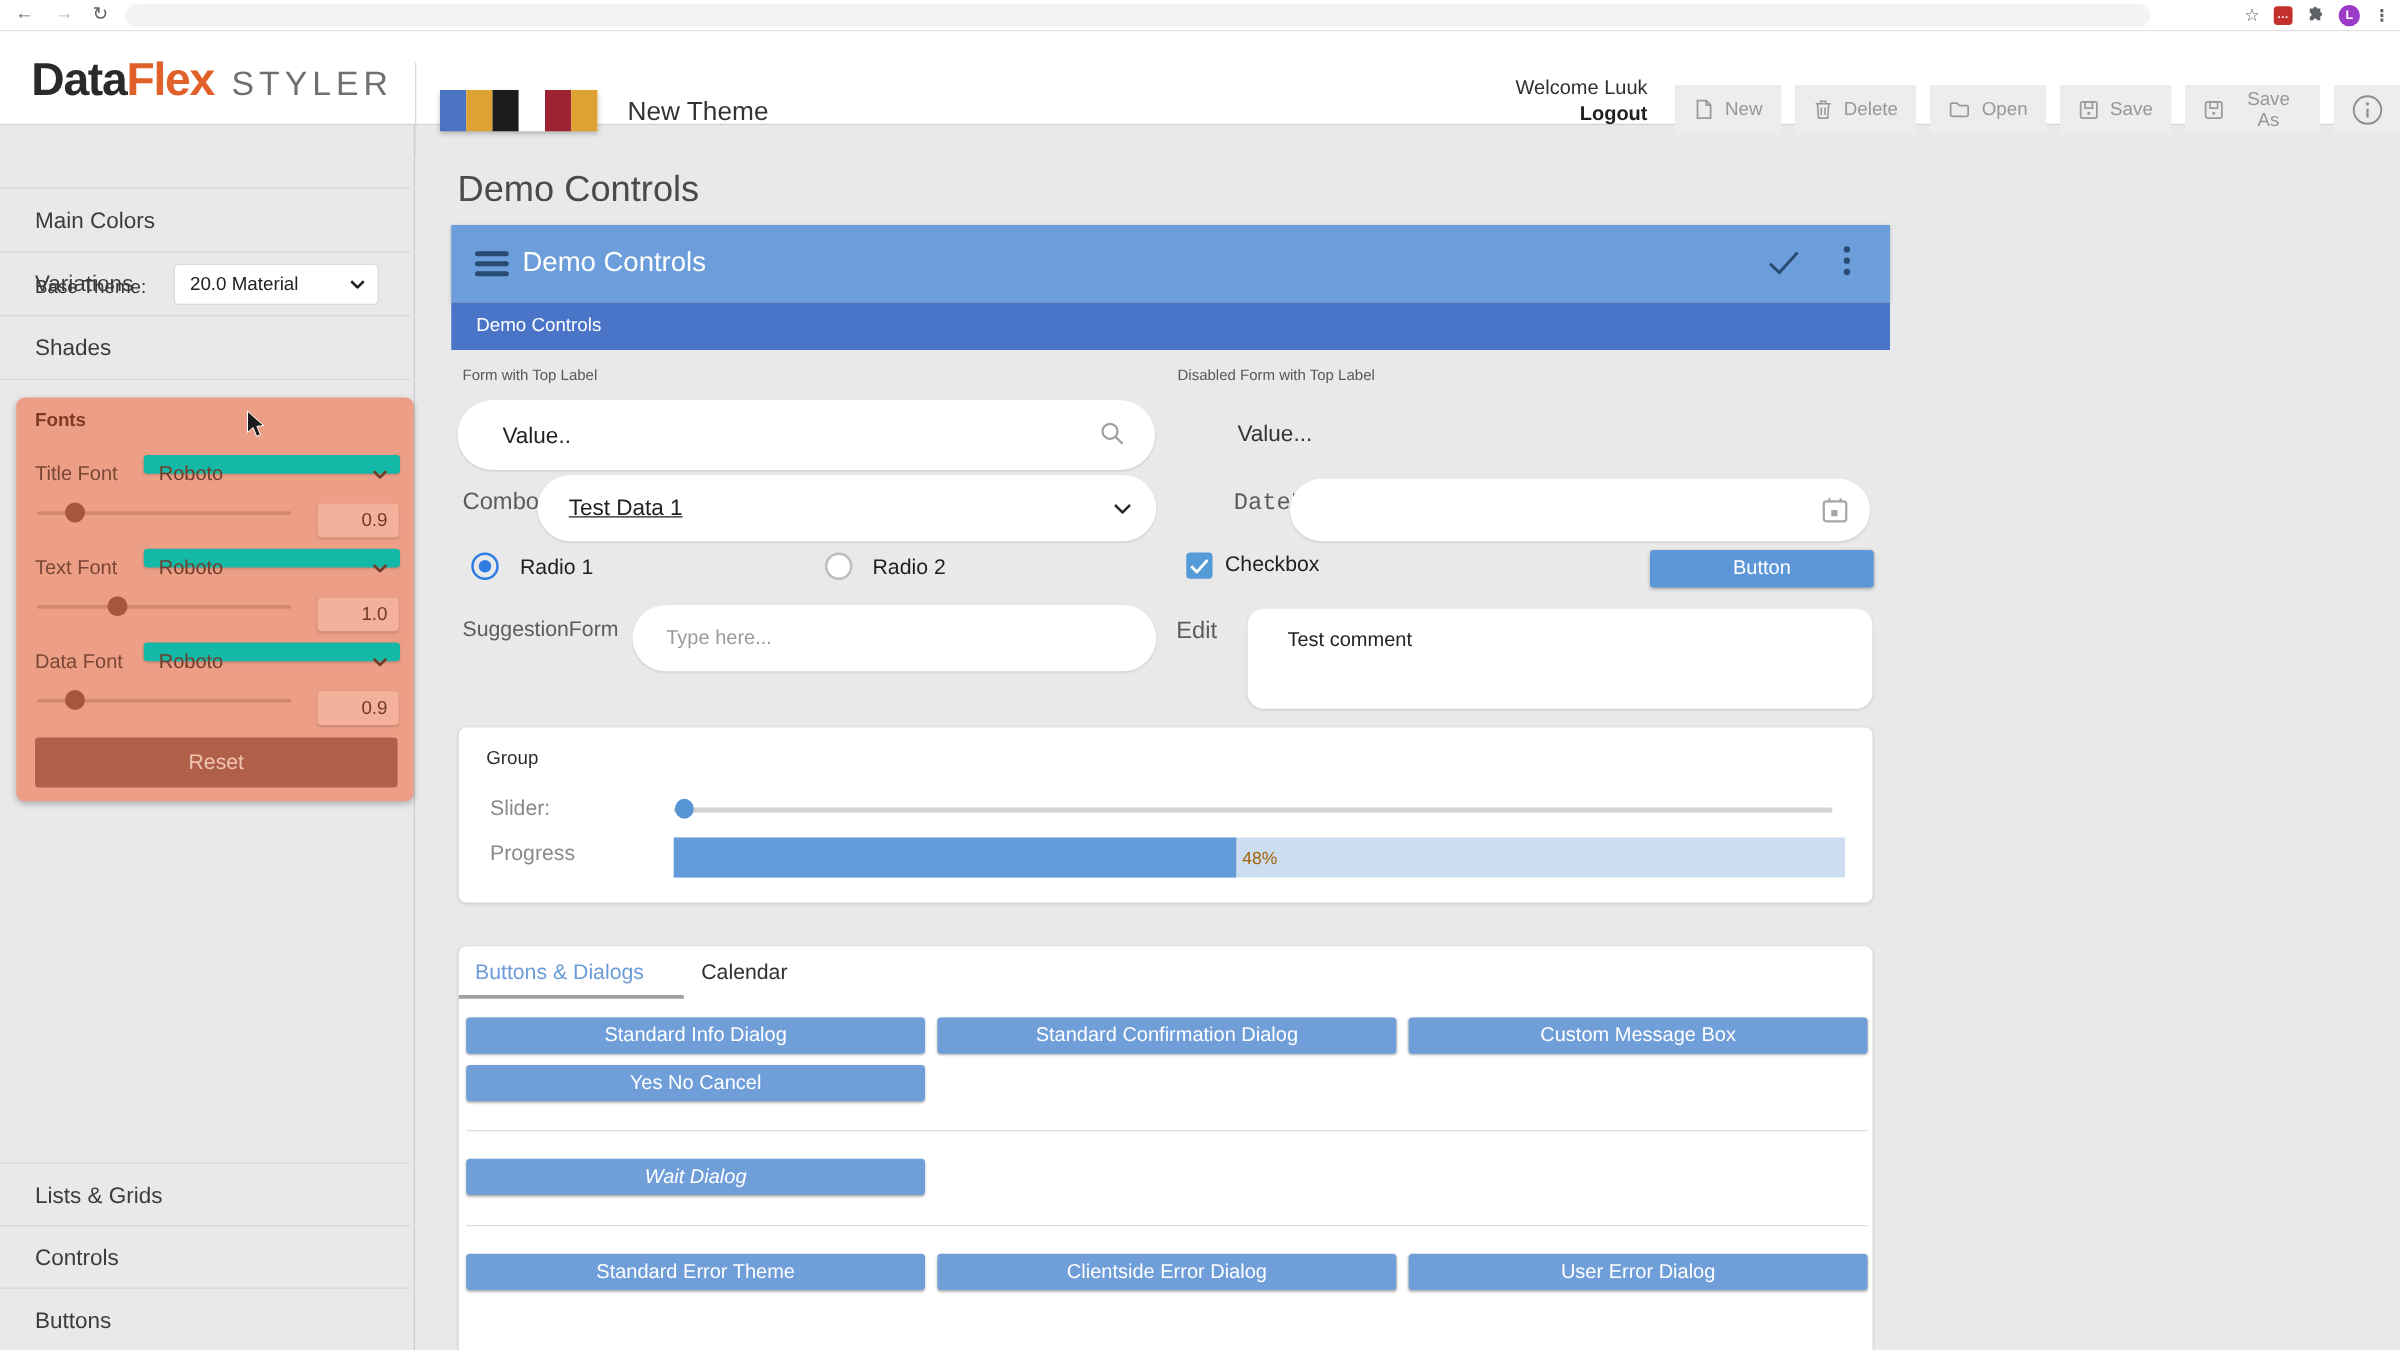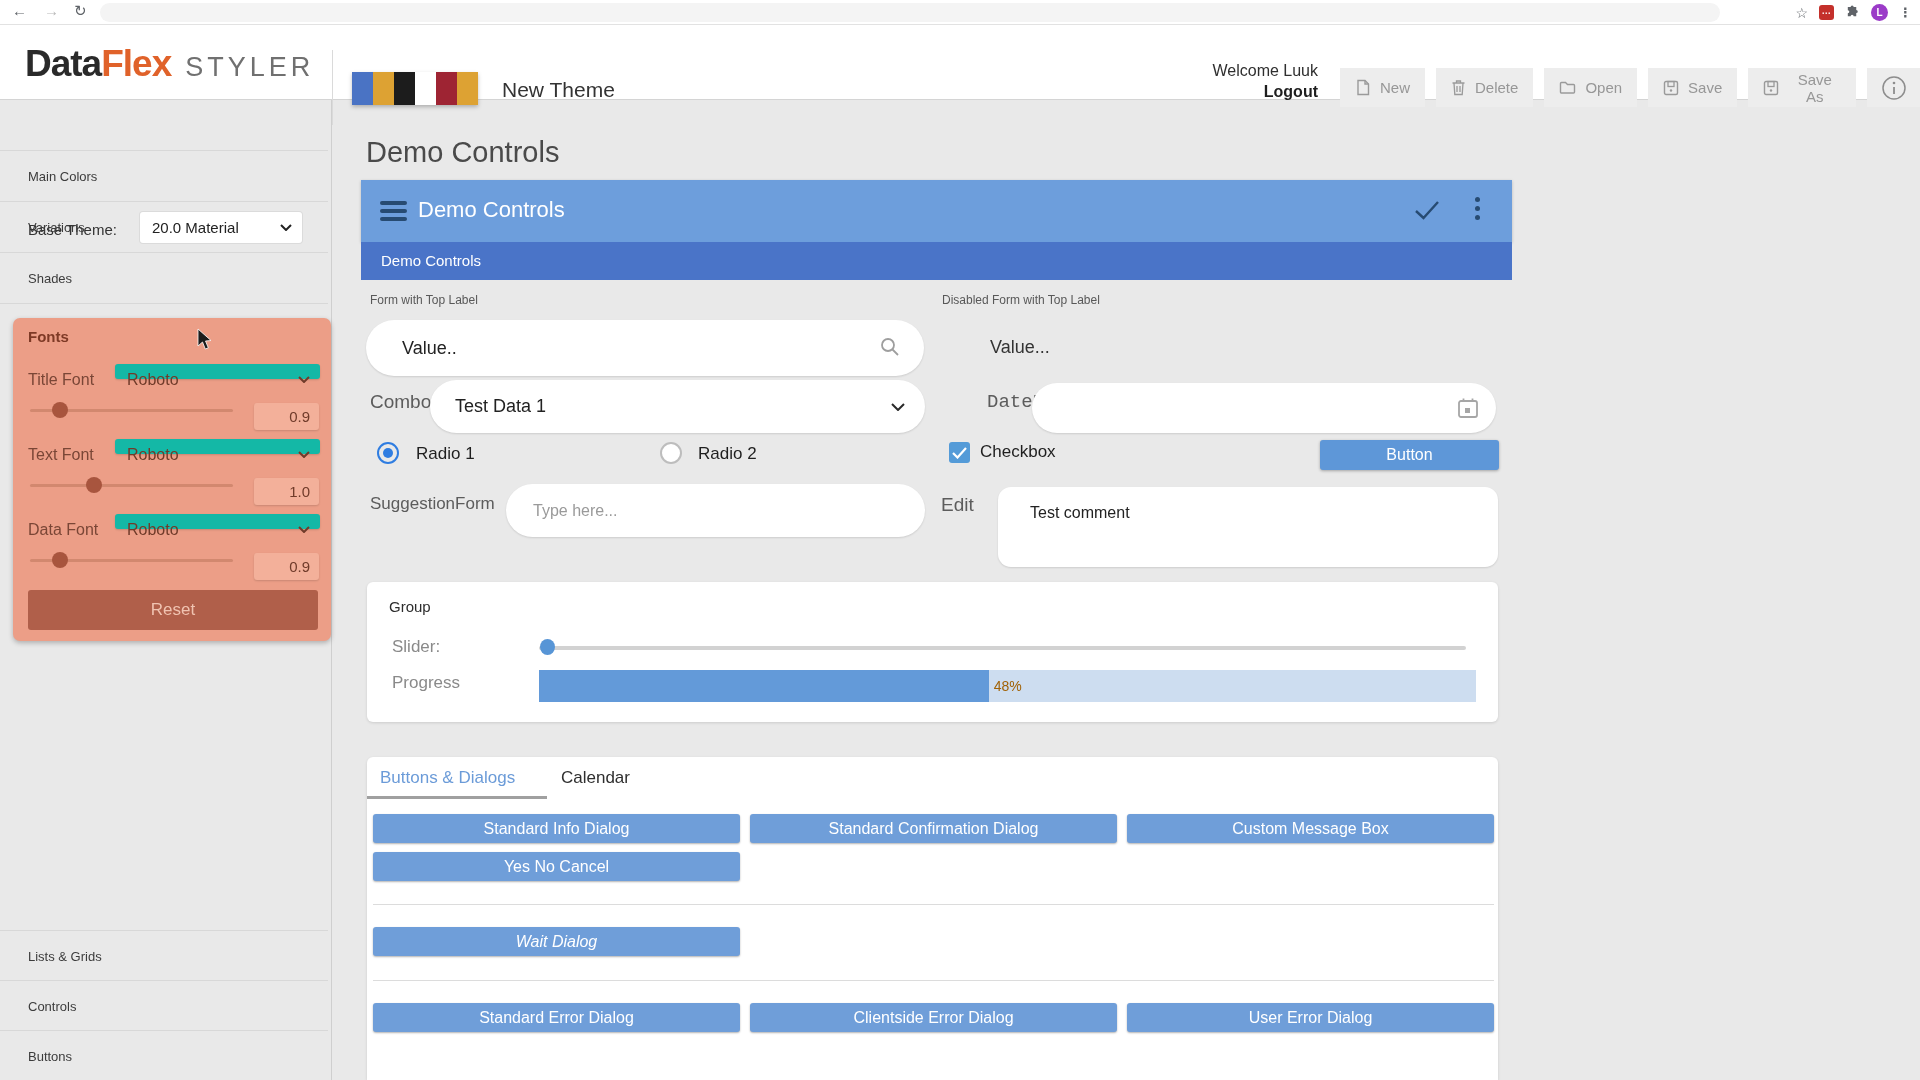--- a/index.html
+++ b/index.html
@@ -32,21 +32,21 @@
   .toolbar { position:absolute; left:1340px; top:43px; display:flex; gap:11px; }
   .tbtn { height:39px; background:#ededed; color:#979797; font-size:15px; display:flex; align-items:center; gap:9px; padding:0 15px; border:none; cursor:pointer; }
   .tbtn svg { flex:0 0 auto; }
   .tbtn.icon-only { width:54px; justify-content:center; padding:0; }
 
   
   .sidebar { position:absolute; left:0; top:100px; width:332px; height:980px; background:#e9e9e9; border-right:1px solid #cfcfcf; }
   .basetheme-label { position:absolute; left:28px; top:121px; font-size:15px; color:#333; }
   .basetheme-select { position:absolute; left:140px; top:112px; width:162px; height:31px; background:#fff; border-radius:3px; font-size:15px; color:#222; line-height:31px; padding-left:12px; cursor:pointer; box-shadow:0 0 0 1px rgba(0,0,0,.06); }
   .basetheme-select svg { position:absolute; right:10px; top:12px; }
-  .side-item { position:absolute; left:0; width:328px; height:51px; border-top:1px solid #d8d8d8; font-size:13px; color:#3c3c3c; line-height:51px; padding-left:28px; cursor:pointer; }
+  .side-item { position:absolute; left:0; width:328px; height:51px; border-top:1px solid #d8d8d8; font-size:18px; color:#3c3c3c; line-height:51px; padding-left:28px; cursor:pointer; }
   .side-bottom { border-top:1px solid #d8d8d8; }
 
   
   .fonts-card { position:absolute; left:13px; top:318px; width:318px; height:323px; background:#ec9e87; border-radius:7px; box-shadow:0 2px 5px rgba(0,0,0,.25); }
   .fonts-title { position:absolute; left:15px; top:10px; font-size:15px; font-weight:bold; color:#7e3a26; }
   .f-label { position:absolute; left:15px; font-size:16px; color:#7a4636; line-height:31px; }
   .f-select { position:absolute; left:102px; width:205px; height:15px; background:#14b8a6; border-radius:3px; font-size:16px; color:#703b2a; line-height:31px; padding-left:12px; cursor:pointer; box-shadow:0 1px 2px rgba(0,0,0,.15); }
   .f-select svg { position:absolute; right:10px; top:12px; }
   .f-slider { position:absolute; left:14px; width:210px; height:16px; cursor:pointer; }
   .f-track { position:absolute; left:3px; right:4px; top:7px; height:3px; background:#d2886f; border-radius:2px; }
@@ -66,21 +66,21 @@
   .tabbar { position:absolute; left:361px; top:242px; width:1151px; height:38px; background:#4a74c8; }
   .tabbar-tab { position:absolute; left:16px; top:0; height:38px; line-height:38px; font-size:15px; color:#fff; padding:0 4px; cursor:pointer; }
 
   .toplabel { position:absolute; top:293px; font-size:12px; color:#585858; }
   .pill { position:absolute; background:#fff; border-radius:28px; box-shadow:0 1px 2px rgba(0,0,0,.12); }
   .pill-input { width:100%; height:100%; border:none; outline:none; background:transparent; font-family:inherit; font-size:18px; color:#222; padding-left:36px; border-radius:inherit; }
   .pill-input::placeholder { color:#9a9a9a; font-size:16px; }
   .search-ic { position:absolute; right:24px; top:17px; }
   .disabled-value { position:absolute; left:990px; top:337px; font-size:18px; color:#333; }
   .ctl-label { position:absolute; font-size:19px; color:#5c5c5c; }
-  .combo-text { position:absolute; left:25px; top:0; line-height:53px; font-size:18px; color:#222; }
+  .combo-text { position:absolute; left:25px; top:0; line-height:53px; font-size:18px; color:#222;text-decoration:underline; }
   .combo-chev { position:absolute; right:20px; top:23px; }
   .cal-ic { position:absolute; right:17px; top:14px; }
 
   .radio { position:absolute; width:22px; height:22px; border-radius:50%; cursor:pointer; }
   .radio.sel { border:2.5px solid #2f7de1; }
   .radio.sel::after { content:""; position:absolute; left:3.5px; top:3.5px; width:10px; height:10px; border-radius:50%; background:#2f7de1; }
   .radio.unsel { border:2.5px solid #bdbdbd; background:#fff; }
   .radio-label { position:absolute; top:444px; font-size:17px; color:#1f1f1f; }
   .checkbox { position:absolute; left:949px; top:442px; width:21px; height:21px; background:#549bd8; border-radius:3px; cursor:pointer; }
   .checkbox svg { position:absolute; left:3px; top:5px; }
@@ -354,18 +354,18 @@
 
     <button class="dlg-btn" style="left:6px;top:57px;">Standard Info Dialog</button>
     <button class="dlg-btn" style="left:383px;top:57px;">Standard Confirmation Dialog</button>
     <button class="dlg-btn" style="left:760px;top:57px;">Custom Message Box</button>
     <button class="dlg-btn" style="left:6px;top:95px;">Yes No Cancel</button>
 
     <div class="dlg-divider" style="top:147px;"></div>
     <button class="dlg-btn" style="left:6px;top:170px;font-style:italic;">Wait Dialog</button>
 
     <div class="dlg-divider" style="top:223px;"></div>
-    <button class="dlg-btn" style="left:6px;top:246px;">Standard Error Dialog</button>
+    <button class="dlg-btn" style="left:6px;top:246px;">Standard Error Theme</button>
     <button class="dlg-btn" style="left:383px;top:246px;">Clientside Error Dialog</button>
     <button class="dlg-btn" style="left:760px;top:246px;">User Error Dialog</button>
   </div>
 
 </div>
 
 </body></html>

